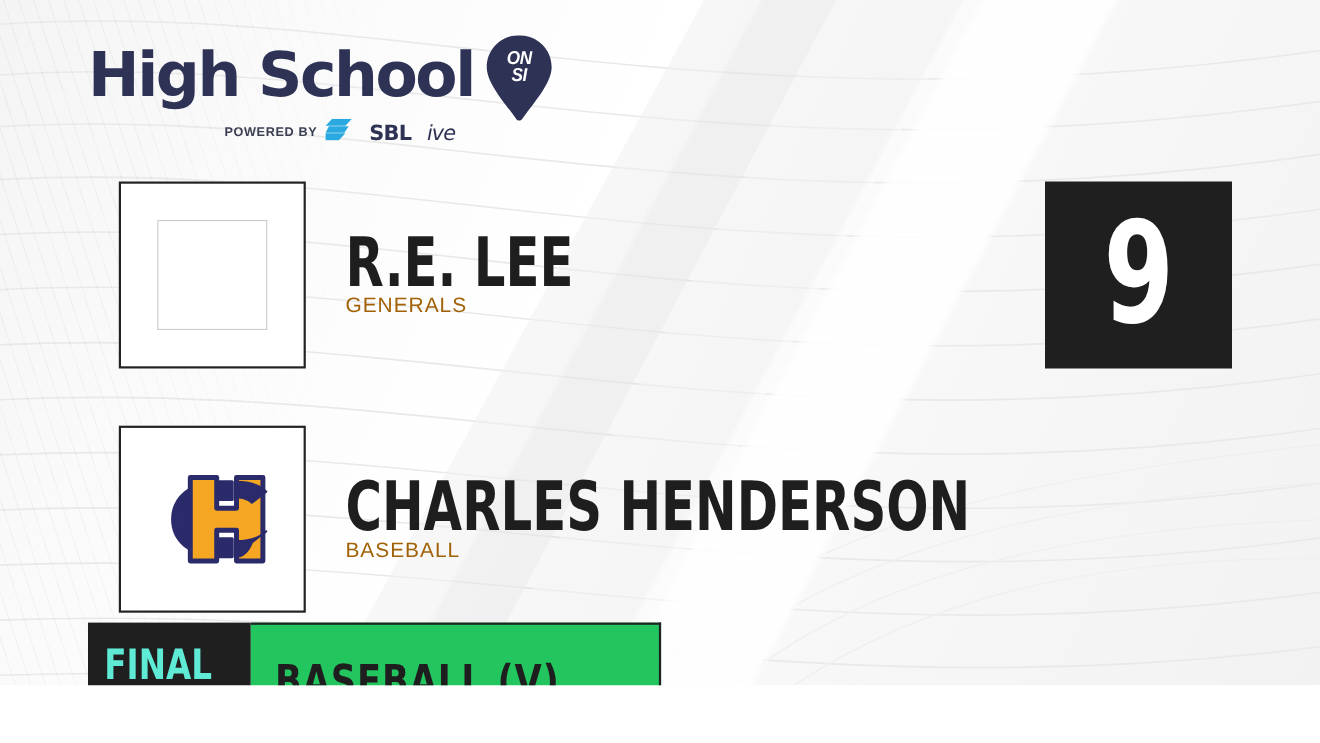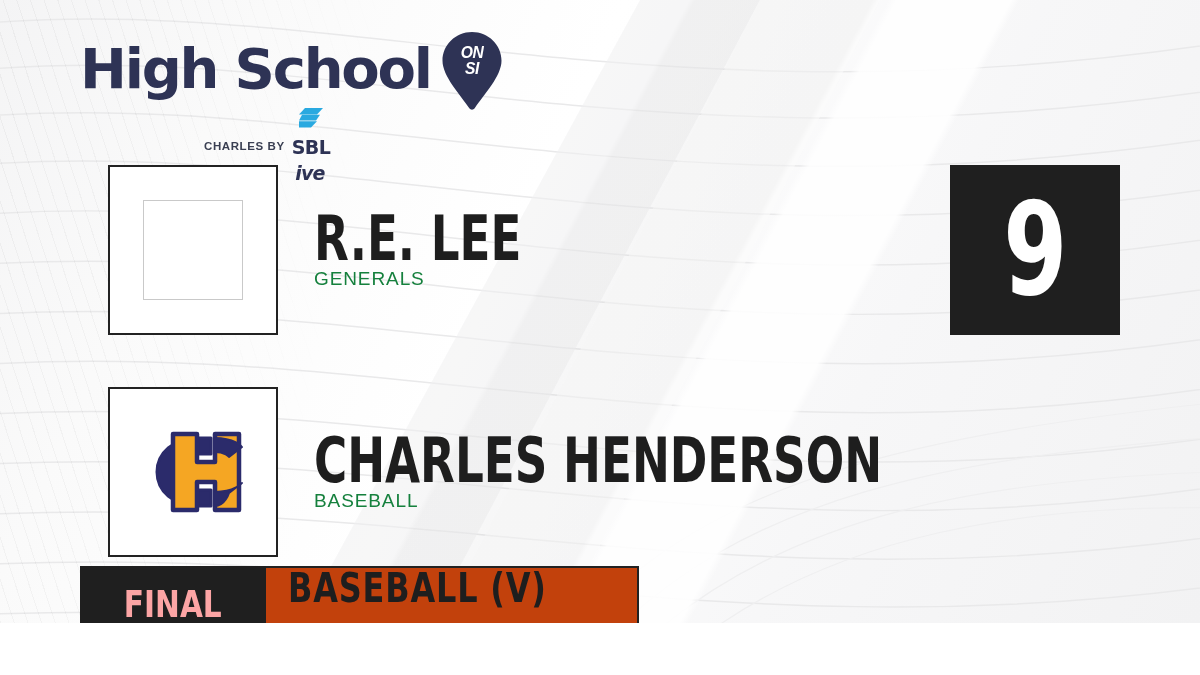--- a/index.html
+++ b/index.html
@@ -104,32 +104,32 @@
     margin-top: 6px;
     margin-left: 124px;
   }
   .powered-label {
     font-family: "Liberation Sans", sans-serif;
     font-weight: bold;
     font-size: 11.5px;
     letter-spacing: 0.6px;
     color: #3a3f52;
   }
-  .sblive-mark { display: flex; align-items: center; gap: 4px; flex-direction: column; }
+  .sblive-mark { display: flex; align-items: center; gap: 16px; }
   .sblive-s { display: block; }
   .sblive-sbl {
     font-family: "DejaVu Sans", sans-serif;
     font-weight: bold;
     font-size: 19px;
     letter-spacing: -0.6px;
     color: #2e3355;
   }
   .sblive-ive {
     font-family: "DejaVu Sans", sans-serif;
-    font-weight: bold;
+    font-weight: normal;
     font-style: italic;
     font-size: 19px;
     letter-spacing: -0.8px;
     color: #2e3355;
     margin-left: -2px;
   }
 
   
   .team-row {
     position: absolute;
@@ -176,21 +176,21 @@
     color: #1e1e1e;
     white-space: nowrap;
     transform: scaleX(0.73);
     transform-origin: left center;
   }
   .team-mascot {
     font-family: "Liberation Sans", sans-serif;
     font-weight: normal;
     font-size: 19px;
     letter-spacing: 0.9px;
-    color: #15803d;
+    color: #a16207;
     white-space: nowrap;
   }
 
   .score-box {
     position: absolute;
     left: 950px;
     width: 170px;
     height: 170px;
     background: #1f1f1f;
     display: flex;
@@ -213,42 +213,42 @@
   .status-bar {
     position: absolute;
     left: 80px;
     top: 566px;
     height: 76px;
     display: flex;
     align-items: stretch;
   }
   .status-final {
     background: #1f1f1f;
-    color: #fca5a5;
+    color: #5eead4;
     min-width: 148px;
     display: flex;
     align-items: center;
-    padding: 0 30px;
+    padding: 0 1px;
     box-sizing: border-box;
   }
   .status-final-text {
     font-family: "DejaVu Sans", sans-serif;
     font-weight: bold;
     font-size: 38px;
     line-height: 38px;
     letter-spacing: 0px;
     transform: scaleX(0.78);
   }
   .status-sport {
-    background: #c2410c;
+    background: #22c55e;
     border: 2px solid #222222;
     border-left: none;
     box-sizing: border-box;
     display: flex;
-    align-items: flex-start;
+    align-items: flex-end;
     padding: 0 26px 0 22px;
   }
   .status-sport-text {
     font-family: "DejaVu Sans", sans-serif;
     font-weight: bold;
     font-size: 40px;
     line-height: 40px;
     color: #1e1e1e;
     letter-spacing: 1px;
     white-space: nowrap;
@@ -302,21 +302,21 @@
         <svg width="62" height="78" viewBox="0 0 62 78" aria-hidden="true">
           <path d="M31 0 C14.6 0 1.5 12.9 1.5 28.8 C1.5 44.1 18.8 62.3 28.3 76.2 C29.6 78.1 32.4 78.1 33.7 76.2 C43.2 62.3 60.5 44.1 60.5 28.8 C60.5 12.9 47.4 0 31 0 Z" fill="#2e3355"></path>
         </svg>
         <div class="pin-text">
           <div>ON</div>
           <div>SI</div>
         </div>
       </div>
     </div>
     <div class="powered">
-      <span class="powered-label">CHARLES BY</span>
+      <span class="powered-label">POWERED BY</span>
       <span class="sblive-mark">
         <span class="sblive-s">
           <svg width="24" height="20" viewBox="0 0 24 20" aria-hidden="true">
             <polygon points="6,0 24,0 18,6.4 0,6.4" fill="#29a9e0"></polygon>
             <polygon points="3,6.8 21,6.8 17,12.6 0,12.6" fill="#29a9e0"></polygon>
             <polygon points="0,13.2 18,13.2 12,19.6 -6,19.6" fill="#29a9e0"></polygon>
           </svg>
         </span>
         <span class="sblive-sbl">SBL</span>
         <span class="sblive-ive">ive</span>

